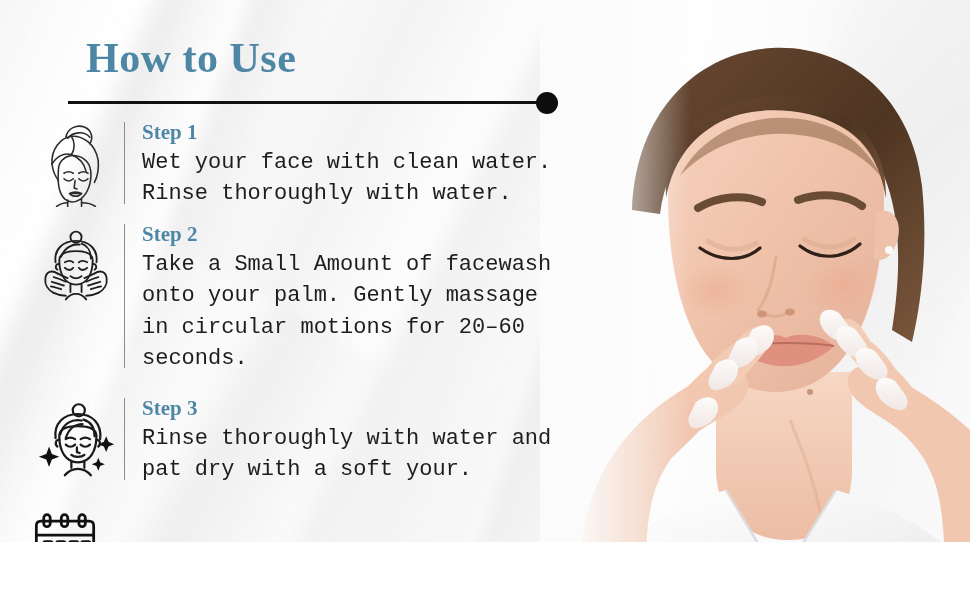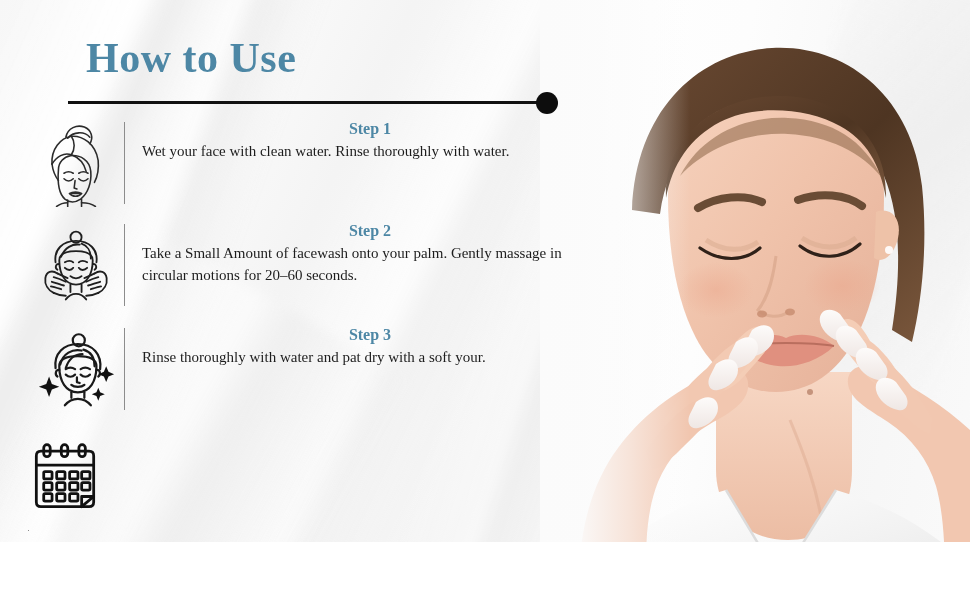--- a/index.html
+++ b/index.html
@@ -139,37 +139,37 @@
     background: #8c8c8c;
     align-self: stretch;
     margin: 4px 0 6px 0;
   }
   .step-body {
     flex: 1 1 auto;
     padding-left: 17px;
     padding-top: 2px;
   }
   .step-title {
-    font-size: 16px;
+    font-size: 21px;
     font-weight: bold;
     color: #4d87a5;
     line-height: 1.15;
     margin-bottom: 3px;
-    text-align: center;
   }
   .step-text {
-    font-size: 15px;
+    font-size: 22px;
     color: #1d1d1d;
     line-height: 1.42;
     max-width: 430px;
+    font-family: Liberation Mono, monospace;
   }
 
   .s1 { margin-top: 0px; }
   .s2 { margin-top: 10px; }
-  .s3 { margin-top: 12px; }
+  .s3 { margin-top: 20px; }
   .s4 { margin-top: 14px; flex-direction: column; }
 </style>
 </head>
 <body>
 
 <div class="canvas">
 
   <div class="bg-base"></div>
   <div class="bg-fold fold-a"></div>
   <div class="bg-fold fold-b"></div>

